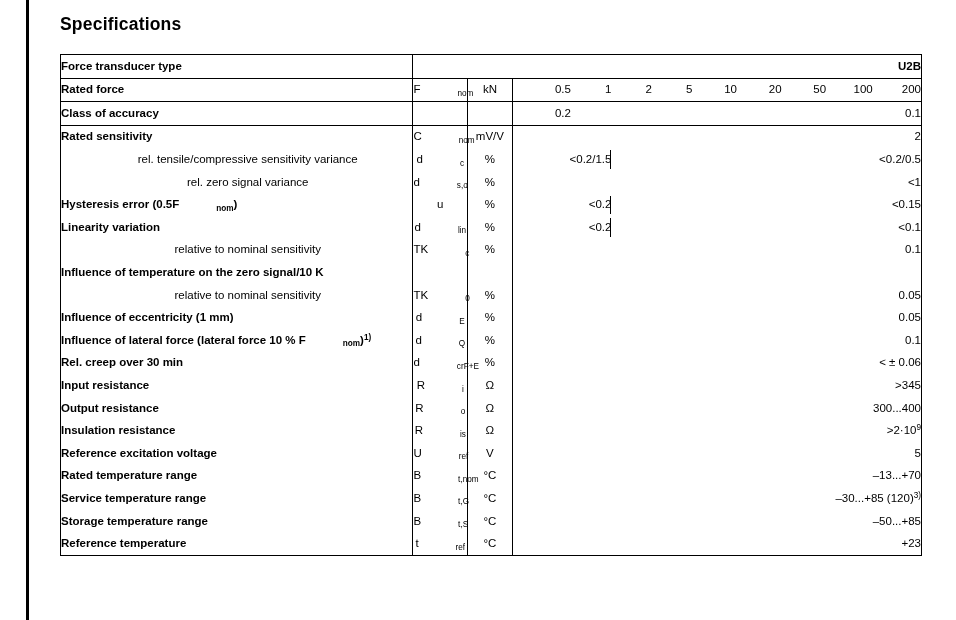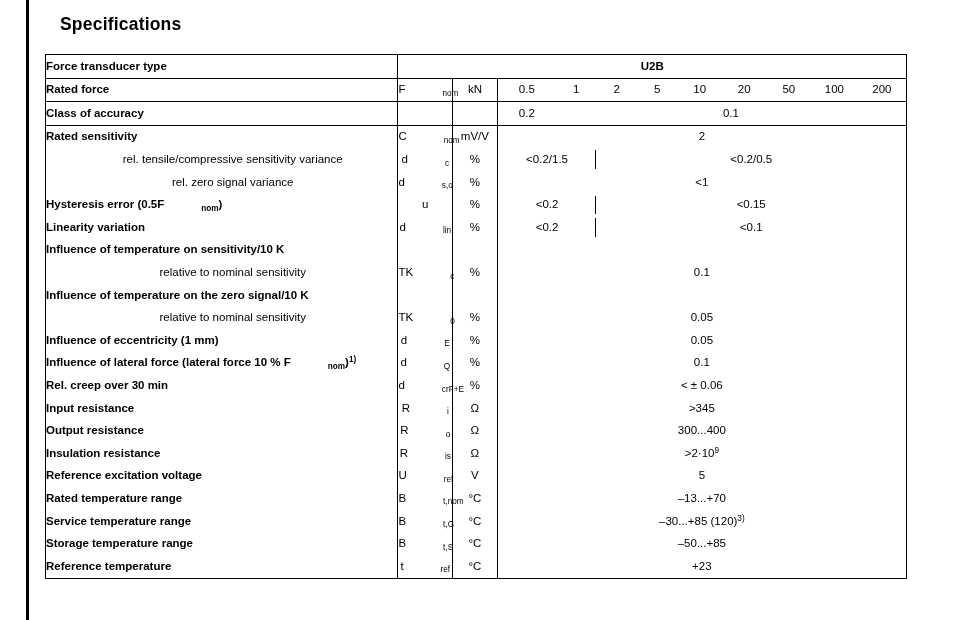--- a/index.html
+++ b/index.html
@@ -32,21 +32,21 @@
   .title {
     position: absolute;
     left: 60px;
     top: 14px;
     font-size: 17.5px;
     font-weight: bold;
     letter-spacing: 0.2px;
   }
   table.spec {
     position: absolute;
-    left: 45px;
+    left: 60px;
     top: 54px;
     width: 862px;
     border-collapse: collapse;
     font-size: 11.5px;
     table-layout: fixed;
   }
   table.spec td {
     padding: 0;
     vertical-align: middle;
     height: 22.6px;
@@ -66,21 +66,21 @@
   }
   .c-label.sub {
     font-weight: normal;
     padding-left: 22px;
     text-align: center;
   }
   .c-sym, .c-unit {
     text-align: center;
   }
   .c-val {
-    text-align: center;
+    text-align: right;
   }
   .c-unit {
     font-weight: normal;
   }
   .c-sym { font-weight: normal; }
   sub { font-size: 8.2px; vertical-align: baseline; position: relative; top: 2.5px; margin-left: 37px; }
   sup { font-size: 8.2px; vertical-align: baseline; position: relative; top: -4px; }
   .bold { font-weight: bold; }
   .divider-cell {
     position: relative;
@@ -181,26 +181,20 @@
       </tr>
 
       <tr>
         <td class="c-label vline-r">Linearity variation</td>
         <td class="c-sym vline-r">d<sub>lin</sub></td>
         <td class="c-unit vline-r">%</td>
         <td class="c-val divider-cell tick-right" colspan="2">&lt;0.2</td>
         <td class="c-val" colspan="7">&lt;0.1</td>
       </tr>
 
-      <tr>
-        <td class="c-label vline-r">Influence of temperature on sensitivity/10 K</td>
-        <td class="c-sym vline-r"></td>
-        <td class="c-unit vline-r"></td>
-        <td class="c-val" colspan="9"></td>
-      </tr>
 
       <tr>
         <td class="c-label sub vline-r">relative to nominal sensitivity</td>
         <td class="c-sym vline-r">TK<sub>c</sub></td>
         <td class="c-unit vline-r">%</td>
         <td class="c-val" colspan="9">0.1</td>
       </tr>
 
       <tr>
         <td class="c-label vline-r">Influence of temperature on the  zero signal/10 K</td>

